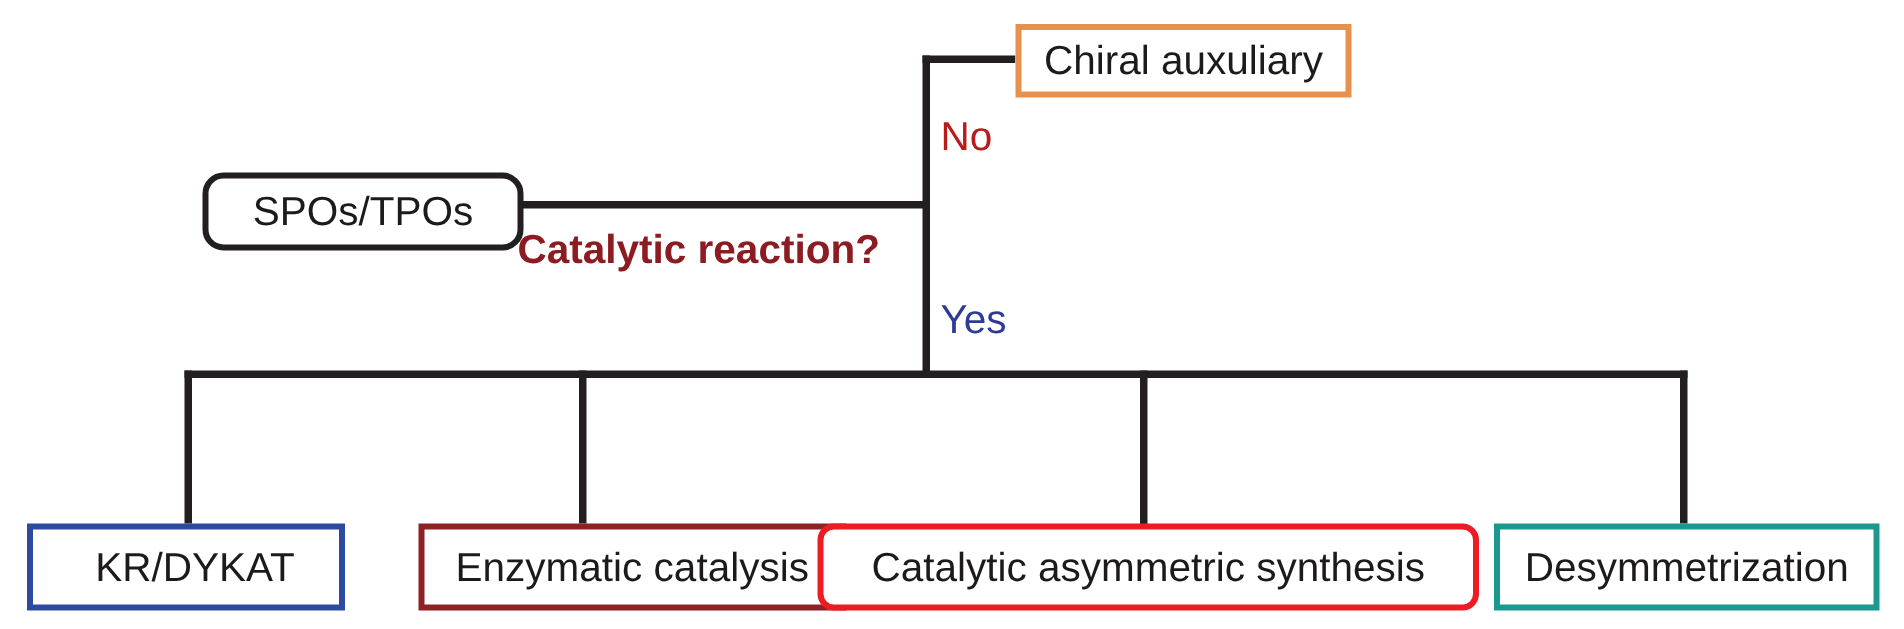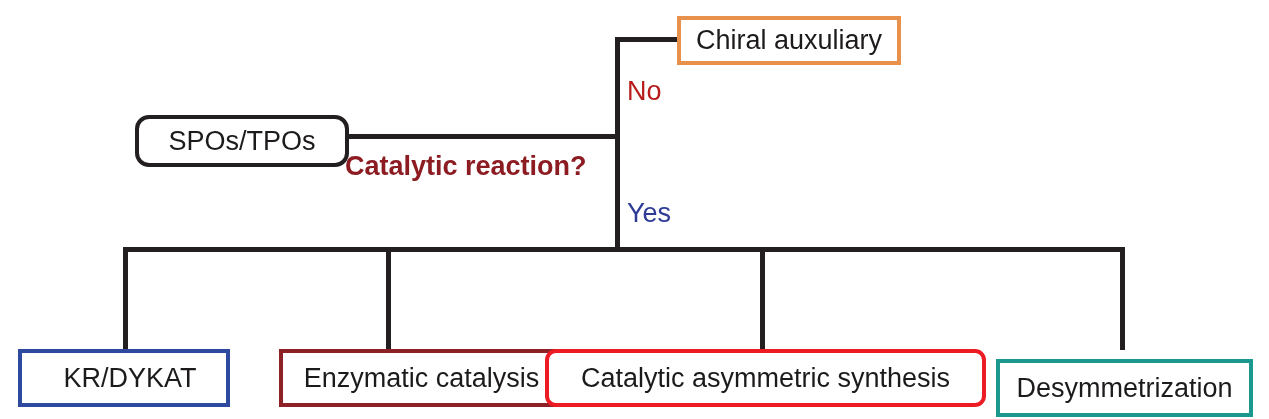--- a/index.html
+++ b/index.html
@@ -78,21 +78,21 @@
   <div class="node root-box" style="border-color: rgb(35, 31, 32);">SPOs/TPOs</div>
 
   <div class="node chiral-box" style="border-color: rgb(232, 145, 77);">Chiral auxuliary</div>
 
   <div class="node box-kr" style="border-color: rgb(46, 74, 158);">KR/DYKAT</div>
 
   <div class="node box-enzymatic" style="border-color: rgb(142, 33, 38);">Enzymatic catalysis</div>
 
   <div class="node box-catalytic" style="border-color: rgb(237, 28, 36);">Catalytic asymmetric synthesis</div>
 
-  <div class="node box-desym" style="border-color: rgb(27, 153, 142); margin-top: 10px;">Desymmetrization</div>
+  <div class="node box-desym" style="border-color: rgb(27, 153, 142);">Desymmetrization</div>
 
   <div class="edge-label label-question" style="color: rgb(140, 28, 34);">Catalytic reaction?</div>
 
   <div class="edge-label label-no" style="color: #b91c1c;">No</div>
 
   <div class="edge-label label-yes" style="color: rgb(45, 59, 150);">Yes</div>
 
 </div>
 
 </body></html>

